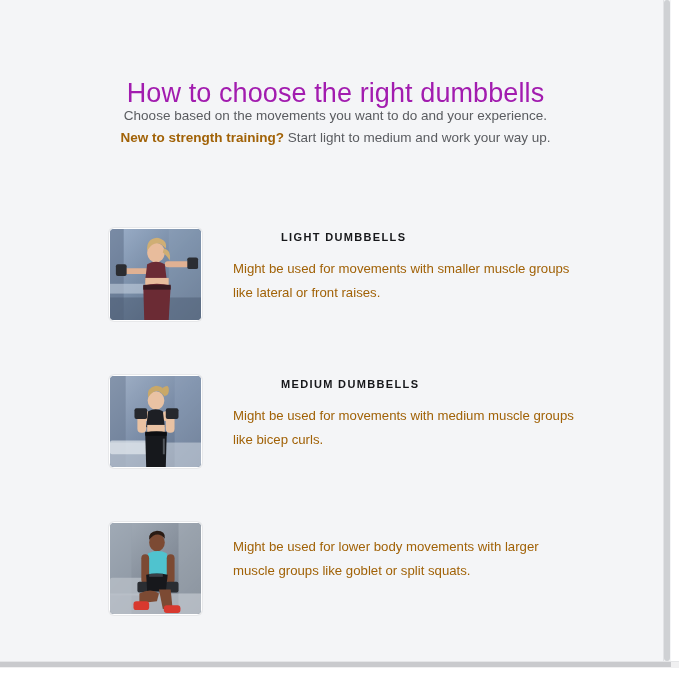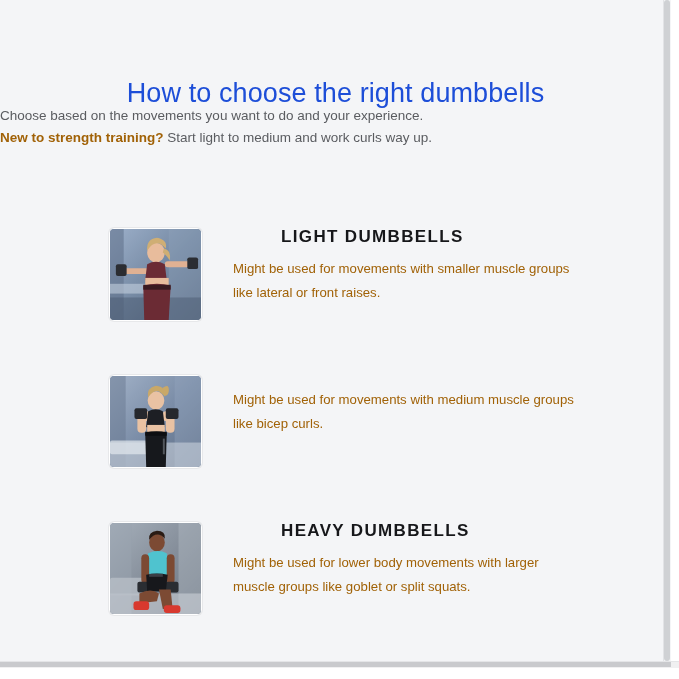--- a/index.html
+++ b/index.html
@@ -82,31 +82,32 @@
   }
 
   .title {
     position: absolute;
     left: 0;
     top: 48px;
     width: 671px;
     text-align: center;
     font-size: 27px;
     font-weight: 300;
-    color: #1d4ed8;
+    color: #a21caf;
     letter-spacing: 0.1px;
     line-height: 34px;
     margin-top: 28px;
   }
 
   .subtitle {
     position: absolute;
     left: 0;
     top: 105px;
     width: 671px;
+    text-align: center;
     font-size: 13.5px;
     color: #5a5c60;
     line-height: 22px;
   }
   .subtitle .lead {
     color: #a16207;
     font-weight: 700;
   }
 
   .items {
@@ -138,21 +139,21 @@
   .thumb svg { display: block; width: 100%; height: 100%; }
 
   .item-text {
     position: absolute;
     left: 124px;
     top: 0;
     width: 400px;
   }
 
   .item-heading {
-    font-size: 17px;
+    font-size: 11px;
     font-weight: 700;
     letter-spacing: 1.35px;
     color: #16171a;
     line-height: 14px;
     margin: 2px 0 0 0;
     padding-left: 48px;
   }
 
   .item-body {
     margin-top: 13px;
@@ -167,21 +168,21 @@
 
 <div class="viewport">
 
   <div class="page-panel">
     <div class="content">
 
       <h1 class="title">How to choose the right dumbbells</h1>
 
       <div class="subtitle">
         <div>Choose based on the movements you want to do and your experience.</div>
-        <div><span class="lead">New to strength training?</span><span> Start light to medium and work curls way up.</span></div>
+        <div><span class="lead">New to strength training?</span><span> Start light to medium and work your way up.</span></div>
       </div>
 
       <div class="items">
 
         <div class="item">
           <div class="thumb">
             <svg viewBox="0 0 93 93" preserveAspectRatio="xMidYMid slice">
               <defs>
                 <linearGradient id="g1bg" x1="0" y1="0" x2="1" y2="1">
                   <stop offset="0%" stop-color="#97a9c4"></stop>
@@ -254,20 +255,21 @@
 
               <path d="M39 36 q8 -4 15 0 l2 16 q-10 4 -19 0z" fill="#1d1f24"></path>
               <rect x="38" y="50" width="18" height="9" fill="#e9c2a3"></rect>
 
               <path d="M36 58 q12 -3 22 0 l-1 35 l-20 0z" fill="#16181c"></path>
               <rect x="36" y="57" width="22" height="4" fill="#0d0e11"></rect>
               <rect x="54" y="64" width="2" height="16" fill="#6d7279" opacity="0.7"></rect>
             </svg>
           </div>
           <div class="item-text">
+            <div class="item-heading">MEDIUM DUMBBELLS</div>
             <div class="item-body">Might be used for movements with medium muscle groups like bicep curls.</div>
           </div>
         </div>
 
         <div class="item">
           <div class="thumb">
             <svg viewBox="0 0 93 93" preserveAspectRatio="xMidYMid slice">
               <defs>
                 <linearGradient id="g3bg" x1="0" y1="0" x2="1" y2="1">
                   <stop offset="0%" stop-color="#a6b0bb"></stop>
@@ -296,21 +298,20 @@
               <rect x="40" y="52" width="14" height="3" fill="#3b3e45"></rect>
 
               <path d="M50 68 l12 0 l2 20 l-10 0z" fill="#7c4a33"></path>
               <path d="M30 72 q12 -6 20 0 l-2 8 l-18 2z" fill="#7c4a33"></path>
 
               <rect x="24" y="80" width="16" height="9" rx="3" fill="#d8392f"></rect>
               <rect x="55" y="84" width="17" height="8" rx="3" fill="#d8392f"></rect>
             </svg>
           </div>
           <div class="item-text">
-            <div class="item-heading">HEAVY DUMBBELLS</div>
             <div class="item-body">Might be used for lower body movements with larger muscle groups like goblet or split squats.</div>
           </div>
         </div>
 
       </div>
     </div>
 
     <div class="v-scroll-track">
       <div class="v-scroll-thumb"></div>
     </div>

